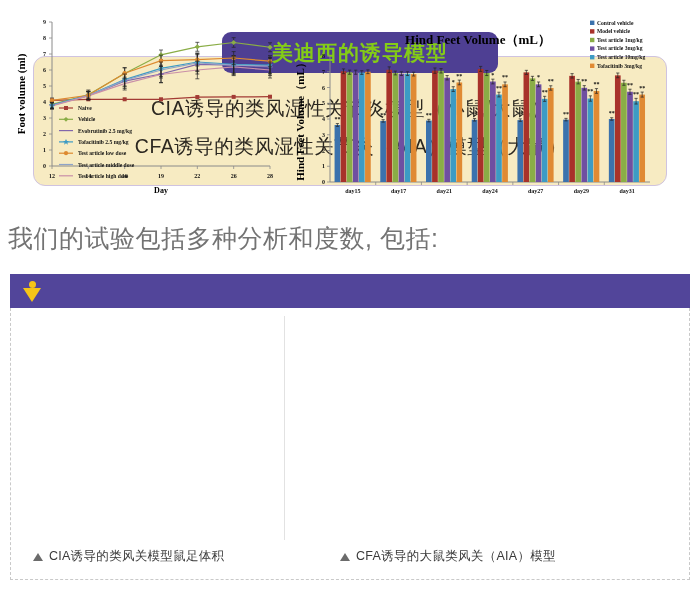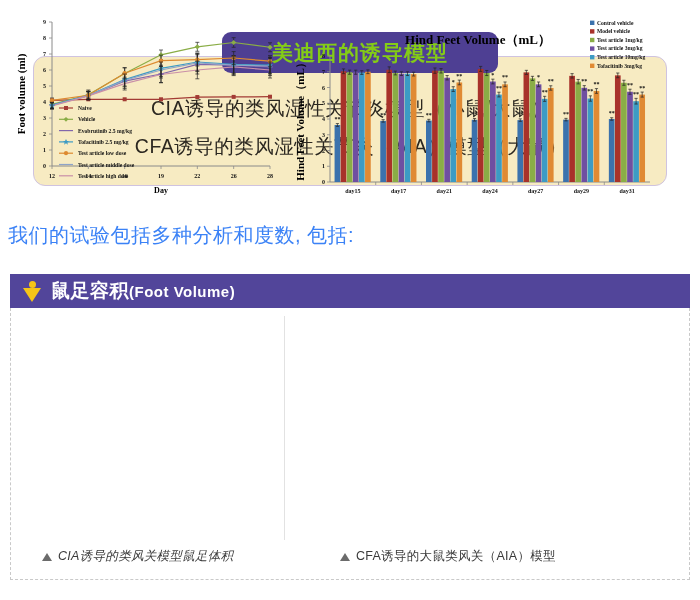--- a/index.html
+++ b/index.html
@@ -23,21 +23,21 @@
   .model-line{
     position:absolute;left:0;width:634px;text-align:center;
     color:#2b2720;font-size:19.5px;letter-spacing:.5px;
   }
   #model-line-1{top:38px;}
   #model-line-2{top:76px;}
 
   
   #intro-text{
     position:absolute;left:8px;top:222px;
-    font-size:20px;color:#3b82f6;letter-spacing:.5px;
+    font-size:25px;color:#737373;letter-spacing:.5px;
   }
 
   
   #section-header{
     position:absolute;left:10px;top:274px;width:680px;height:34px;
     background:#52459a;display:flex;align-items:center;
   }
   #foot-icon{
     margin-left:13px;width:19px;height:21px;position:relative;flex:none;
   }
@@ -67,21 +67,21 @@
 
   .chart-box{position:absolute;top:14px;height:210px;}
   #line-chart-box{left:12px;width:266px;}
   #bar-chart-box{left:292px;width:382px;}
 
   
   .caption{
     position:absolute;top:548px;font-size:12.5px;color:#3a3a3a;
     display:flex;align-items:center;letter-spacing:.3px;
   }
-  #caption-left{left:42px;font-style:italic;}
+  #caption-left{left:33px;}
   #caption-right{left:340px;}
   .cap-tri{
     width:0;height:0;margin-right:6px;
     border-left:5px solid transparent;border-right:5px solid transparent;
     border-bottom:8px solid #6b6b6b;
   }
 
   svg{display:block;}
   .axis-line{stroke:#8a8a8a;stroke-width:1;}
   .tick-line{stroke:#8a8a8a;stroke-width:.8;}
@@ -99,23 +99,20 @@
   <div class="model-line" id="model-line-2">CFA诱导的类风湿性关节炎（AIA）模型（大鼠）</div>
 </div>
 <div id="model-badge">美迪西的诱导模型</div>
 
 <div id="intro-text">我们的试验包括多种分析和度数, 包括:</div>
 
 <div id="section-header">
   <div id="foot-icon">
     <div class="dot"></div>
       <div class="chev"></div>
-  </div>
-  <div id="section-title">
-    <span>鼠足容积</span><span class="en">(Foot Volume)</span>
   </div>
 </div>
 
 <div id="charts-panel"></div>
 <div id="panel-divider"></div>
 
 <div class="chart-box" id="line-chart-box">
   <svg id="svg-line" width="266" height="210" viewBox="0 0 266 210">
       <line x1="40" y1="8" x2="40" y2="152" class="axis-line"></line>
       <line x1="40" y1="152" x2="258" y2="152" class="axis-line"></line>

